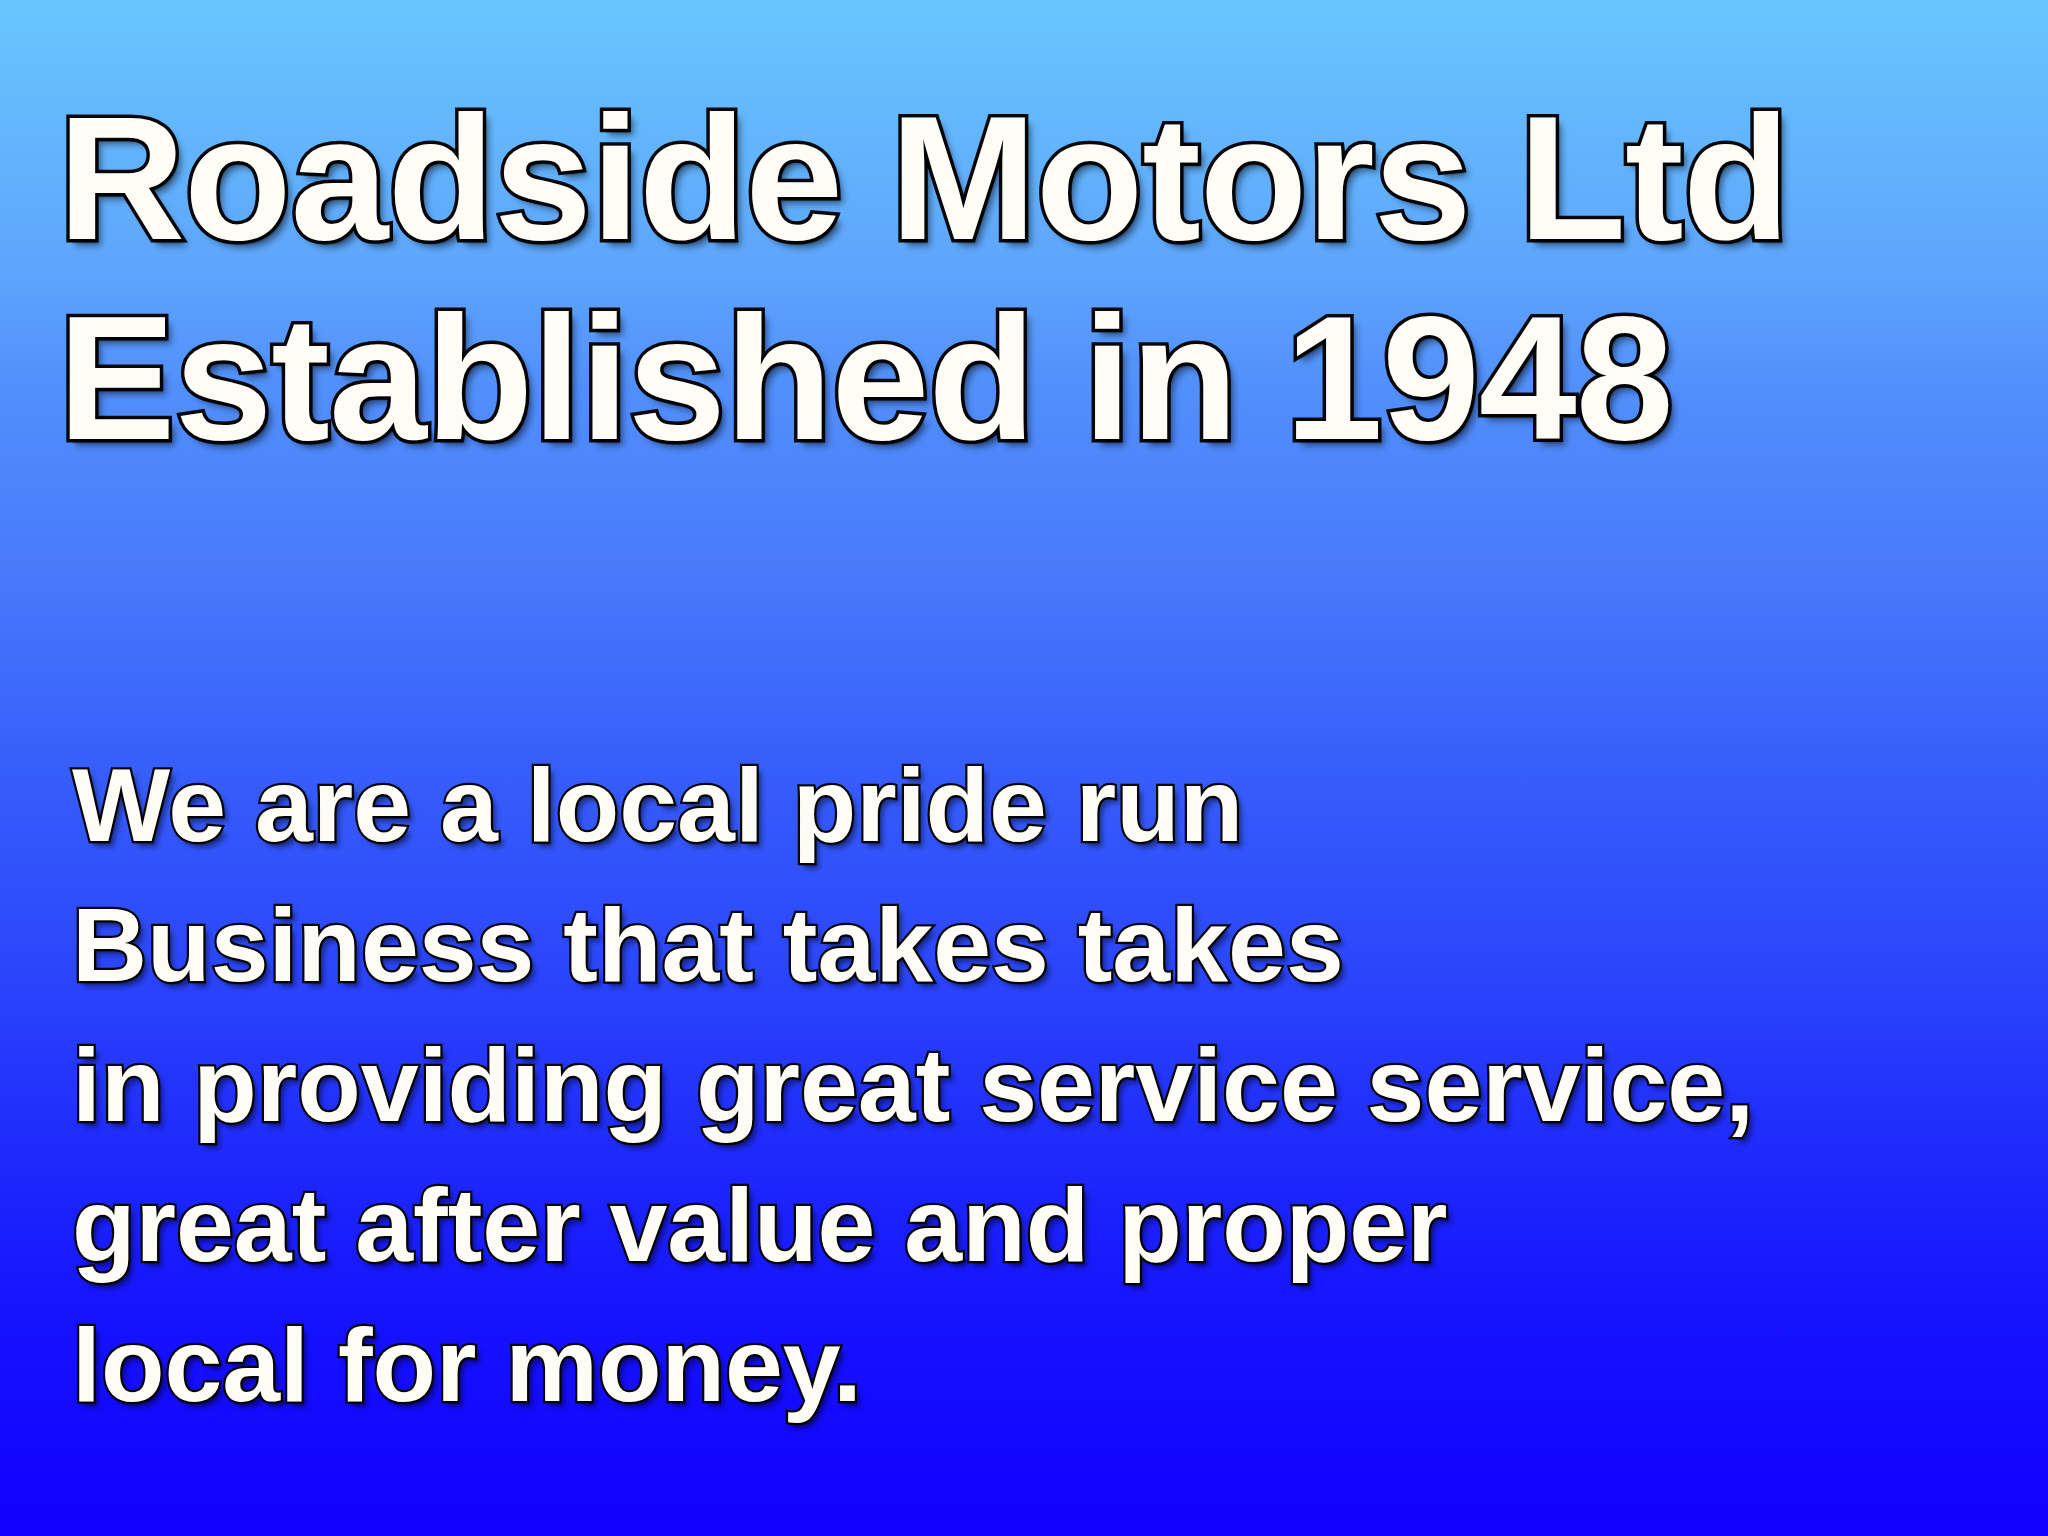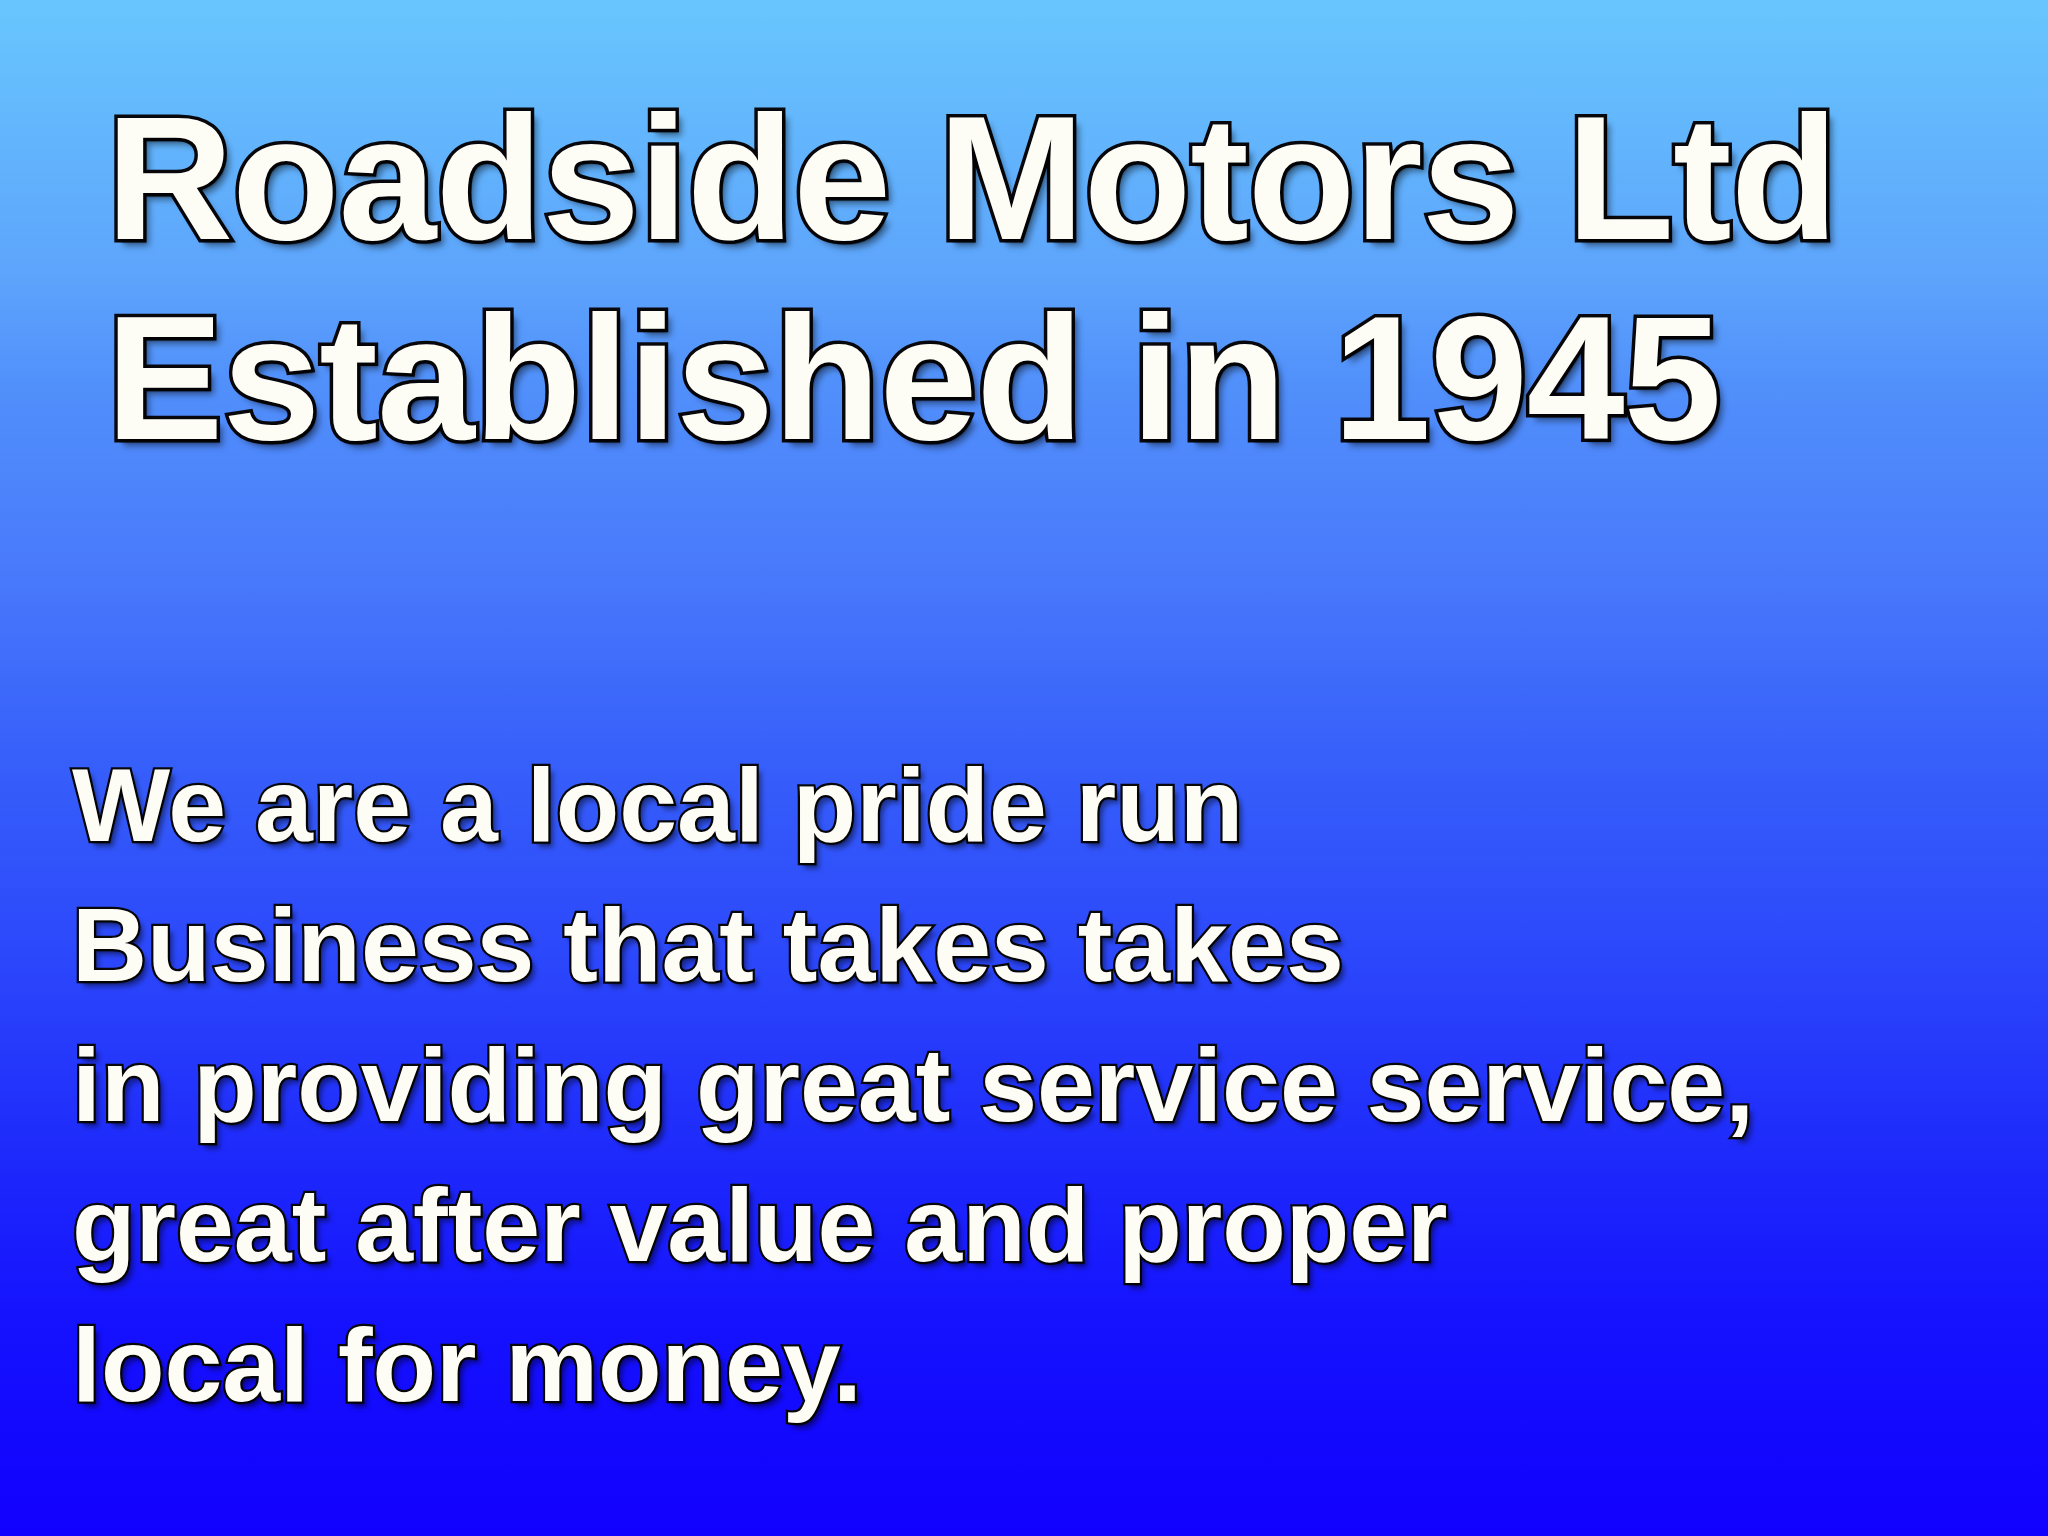--- a/index.html
+++ b/index.html
@@ -55,21 +55,20 @@
 
   .title-line {
     font-size: 176px;
     line-height: 200px;
     font-weight: 700;
     letter-spacing: -1px;
     -webkit-text-stroke-width: 7px;
     text-shadow:
        6px 7px 6px rgba(0,0,0,0.42),
        3px 4px 2px rgba(0,0,0,0.30);
-    margin-left: 48px;
   }
 
   
   #body-block {
     position: absolute;
     left: 72px;
     top: 735px;
     width: 1976px;
   }
 
@@ -84,21 +83,21 @@
        2px 3px 2px rgba(0,0,0,0.28);
   }
 </style>
 </head>
 <body>
 
 <div id="slide">
 
   <div id="title-block">
     <div class="title-line outlined">Roadside Motors Ltd</div>
-    <div class="title-line outlined">Established in 1945</div>
+    <div class="title-line outlined">Established in 1948</div>
   </div>
 
   <div id="body-block">
     <div class="body-line outlined">We are a local pride run</div>
     <div class="body-line outlined">Business that takes takes</div>
     <div class="body-line outlined">in providing great service service,</div>
     <div class="body-line outlined">great after value and proper</div>
     <div class="body-line outlined">local for money.</div>
   </div>
 

